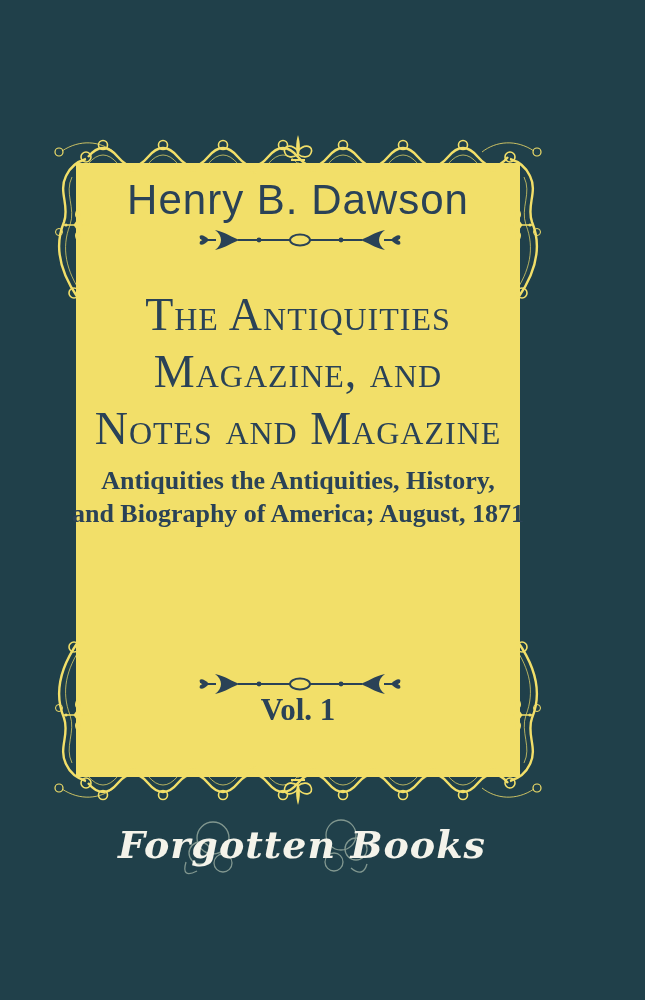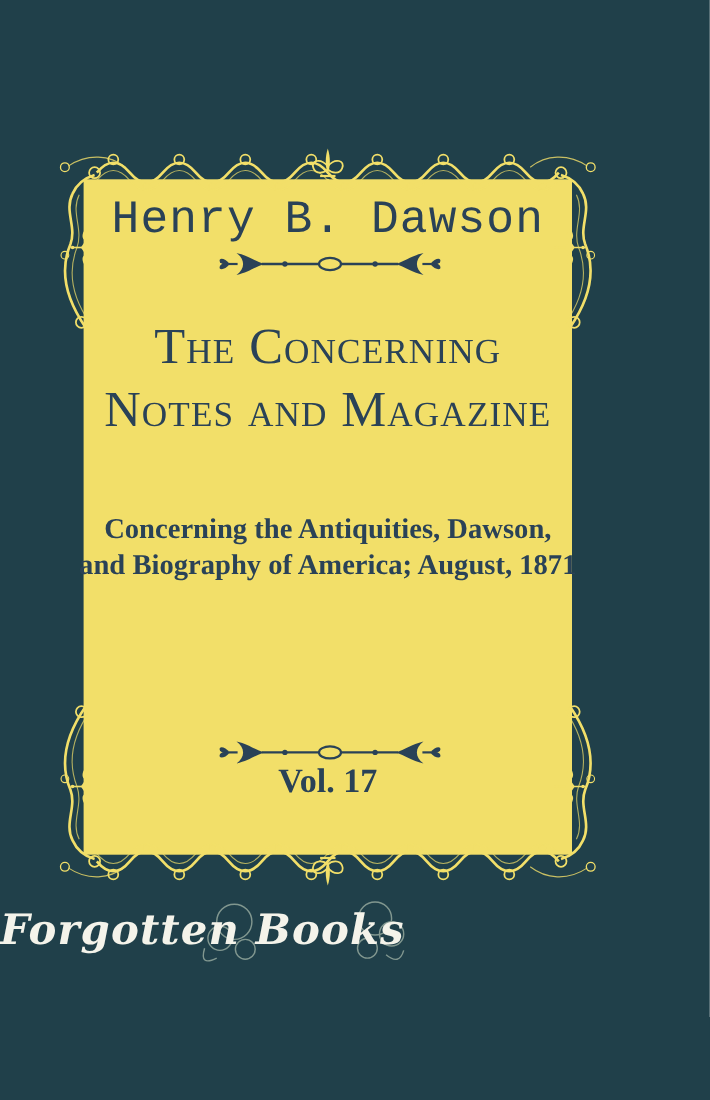--- a/index.html
+++ b/index.html
@@ -17,21 +17,21 @@
     z-index:1;
   }
   .ornaments{
     position:absolute;left:0;top:0;width:645px;height:1000px;
     z-index:2;pointer-events:none;
   }
   .textlayer{position:absolute;left:0;top:0;width:645px;height:1000px;z-index:3;}
   .author{
     position:absolute;left:76px;top:176px;width:444px;
     text-align:center;
-    font-family:Liberation Mono, monospace;
+    font-family:Liberation Sans, sans-serif;
     font-size:42px;color:#2a4257;
     letter-spacing:1px;white-space:nowrap;
   }
   .title{
     position:absolute;left:56px;top:286px;width:484px;
     text-align:center;color:#2a4257;
     font-family:"Liberation Serif", serif;
     font-variant:small-caps;
     font-size:46px;line-height:57px;font-weight:500;
     letter-spacing:1px;
@@ -45,21 +45,21 @@
   }
   .subtitle div{white-space:nowrap;}
   .vol{
     position:absolute;left:76px;top:692px;width:444px;
     text-align:center;color:#2a4257;
     font-family:"Liberation Serif", serif;
     font-weight:bold;font-size:31px;
   }
   .logo{
     position:absolute;left:0;top:822px;width:604px;
-    text-align:left;color:#f4f3ea;
+    text-align:center;color:#f4f3ea;
     font-family:"DejaVu Serif", serif;
     font-style:italic;font-weight:bold;
     font-size:38px;letter-spacing:1px;white-space:nowrap;
   }
 </style>
 </head>
 <body>
 
 <div class="page">
 
@@ -161,27 +161,28 @@
       <circle cx="356" cy="849" r="11"></circle>
       <circle cx="334" cy="862" r="9"></circle>
       <path d="M351,868 q12,10 16,-4"></path>
     </g>
   </svg>
 
   <div class="textlayer">
     <div class="author">Henry B. Dawson</div>
 
     <div class="title">
-      <div>The Concerning</div>
+      <div>The Antiquities</div>
+      <div>Magazine, and</div>
       <div>Notes and Magazine</div>
     </div>
 
     <div class="subtitle">
-      <div>Concerning the Antiquities, Dawson,</div>
+      <div>Antiquities the Antiquities, History,</div>
       <div>and Biography of America; August, 1871</div>
     </div>
 
-    <div class="vol">Vol. 17</div>
+    <div class="vol">Vol. 1</div>
 
     <div class="logo">Forgotten Books</div>
   </div>
 
 </div>
 
 </body></html>

